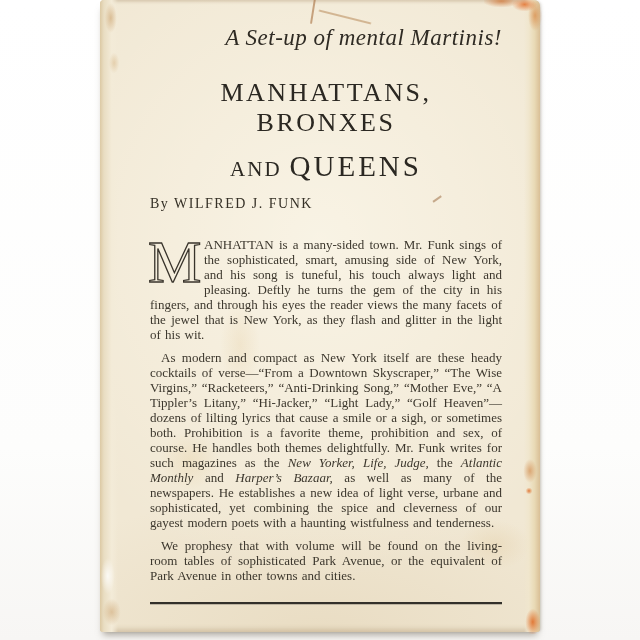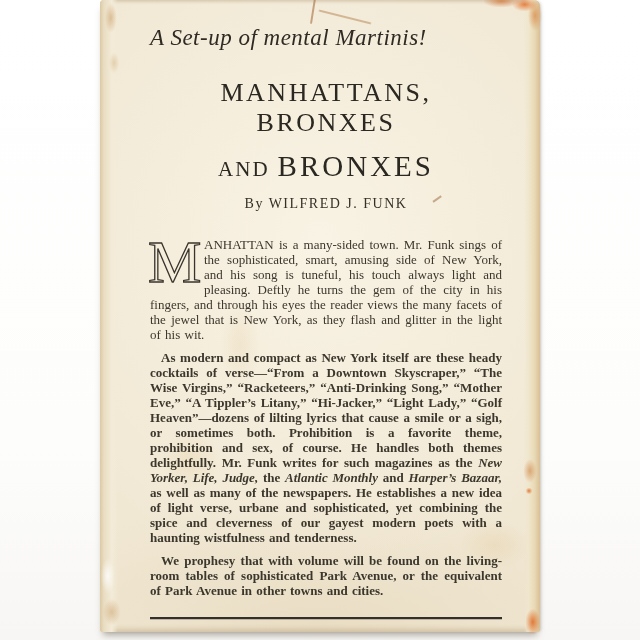--- a/index.html
+++ b/index.html
@@ -59,30 +59,30 @@
       radial-gradient(ellipse 7px 14px at 55% 70%, rgba(214,180,130,.5) 0%, rgba(214,180,130,0) 75%);}
   .crease-a{left:212px;top:-2px;width:2px;height:26px;background:rgba(160,100,50,.55);transform:rotate(9deg);border-radius:2px;filter:blur(.4px);}
   .crease-b{left:218px;top:16px;width:54px;height:1.6px;background:rgba(170,115,60,.45);transform:rotate(14deg);border-radius:2px;filter:blur(.4px);}
   .crease-c{left:332px;top:198px;width:10px;height:1.5px;background:rgba(150,100,55,.5);transform:rotate(-35deg);}
   .fox-1{left:120px;top:300px;width:40px;height:90px;background:radial-gradient(ellipse at 50% 50%, rgba(210,170,100,.14) 0%, rgba(210,170,100,0) 70%);}
   .fox-2{left:360px;top:520px;width:70px;height:50px;background:radial-gradient(ellipse at 50% 50%, rgba(210,170,100,.16) 0%, rgba(210,170,100,0) 70%);}
   .fox-3{left:60px;top:430px;width:60px;height:60px;background:radial-gradient(ellipse at 50% 50%, rgba(215,180,110,.18) 0%, rgba(215,180,110,0) 70%);}
 
   
   .content{position:absolute;left:0;top:0;right:0;padding:25px 38px 0 50px;color:var(--ink);}
-  .tagline{font-style:italic;font-size:23px;text-align:left;letter-spacing:.5px;color:#2f2b24;}
+  .tagline{font-style:italic;font-size:23px;text-align:right;letter-spacing:.5px;color:#2f2b24;}
   .title{font-weight:normal;text-align:center;color:#2b2822;}
   .t1{display:block;margin-top:27px;font-size:26px;letter-spacing:2.5px;word-spacing:4px;}
   .t2{display:block;margin-top:9px;}
   .and{font-size:21px;letter-spacing:2px;}
   .queens{font-size:29px;letter-spacing:3px;}
-  .byline{margin-top:12px;text-align:center;font-size:14px;letter-spacing:1.5px;color:#353026;}
+  .byline{margin-top:12px;font-size:14px;letter-spacing:1.5px;color:#353026;}
   .body-text{margin-top:25px;font-size:13px;line-height:15px;text-align:justify;color:var(--body-ink);word-spacing:1px;}
   .body-text p{margin-bottom:8px;}
-  .body-text p.indent{text-indent:11px;font-weight:bold;}
+  .body-text p.indent{text-indent:11px;}
   .it{font-style:italic;}
   .dropcap{float:left;width:47px;height:46px;overflow:visible;margin:1px 7px 0 0;}
   .dropcap text{font-family:"Liberation Serif", serif;font-size:60px;fill:none;stroke:#38332b;stroke-width:1.3px;}
   .rule{height:2px;background:#33302a;margin-top:19px;box-shadow:0 1px 0 rgba(51,48,42,.25);}
   .publisher{margin-top:35px;color:#2f2b24;}
   .pub-name{font-size:20px;letter-spacing:2.5px;word-spacing:7px;white-space:nowrap;}
 </style>
 </head>
 <body>
 
@@ -103,21 +103,21 @@
     <div class="stain fox-1"></div>
     <div class="stain fox-2"></div>
     <div class="stain fox-3"></div>
 
     <div class="content">
 
       <div class="tagline">A Set-up of mental Martinis!</div>
 
       <h1 class="title">
         <span class="t1">MANHATTANS, BRONXES</span>
-        <span class="t2"><span class="and">AND</span> <span class="queens">BRONXES</span></span>
+        <span class="t2"><span class="and">AND</span> <span class="queens">QUEENS</span></span>
       </h1>
 
       <div class="byline">By WILFRED J. FUNK</div>
 
       <div class="body-text">
         <p>
           <svg class="dropcap" viewBox="0 0 47 46">
               <text x="-2" y="44">M</text>
             </svg><span><span>ANHATTAN is a many-sided town. Mr. Funk sings of the sophisticated, smart, amusing side of New York, and his song is tuneful, his touch always light and pleasing. Deftly he turns the gem of the city in his fingers, and through his eyes the reader views the many facets of the jewel that is New York, as they flash and glitter in the light of his wit.</span></span>
         </p>

